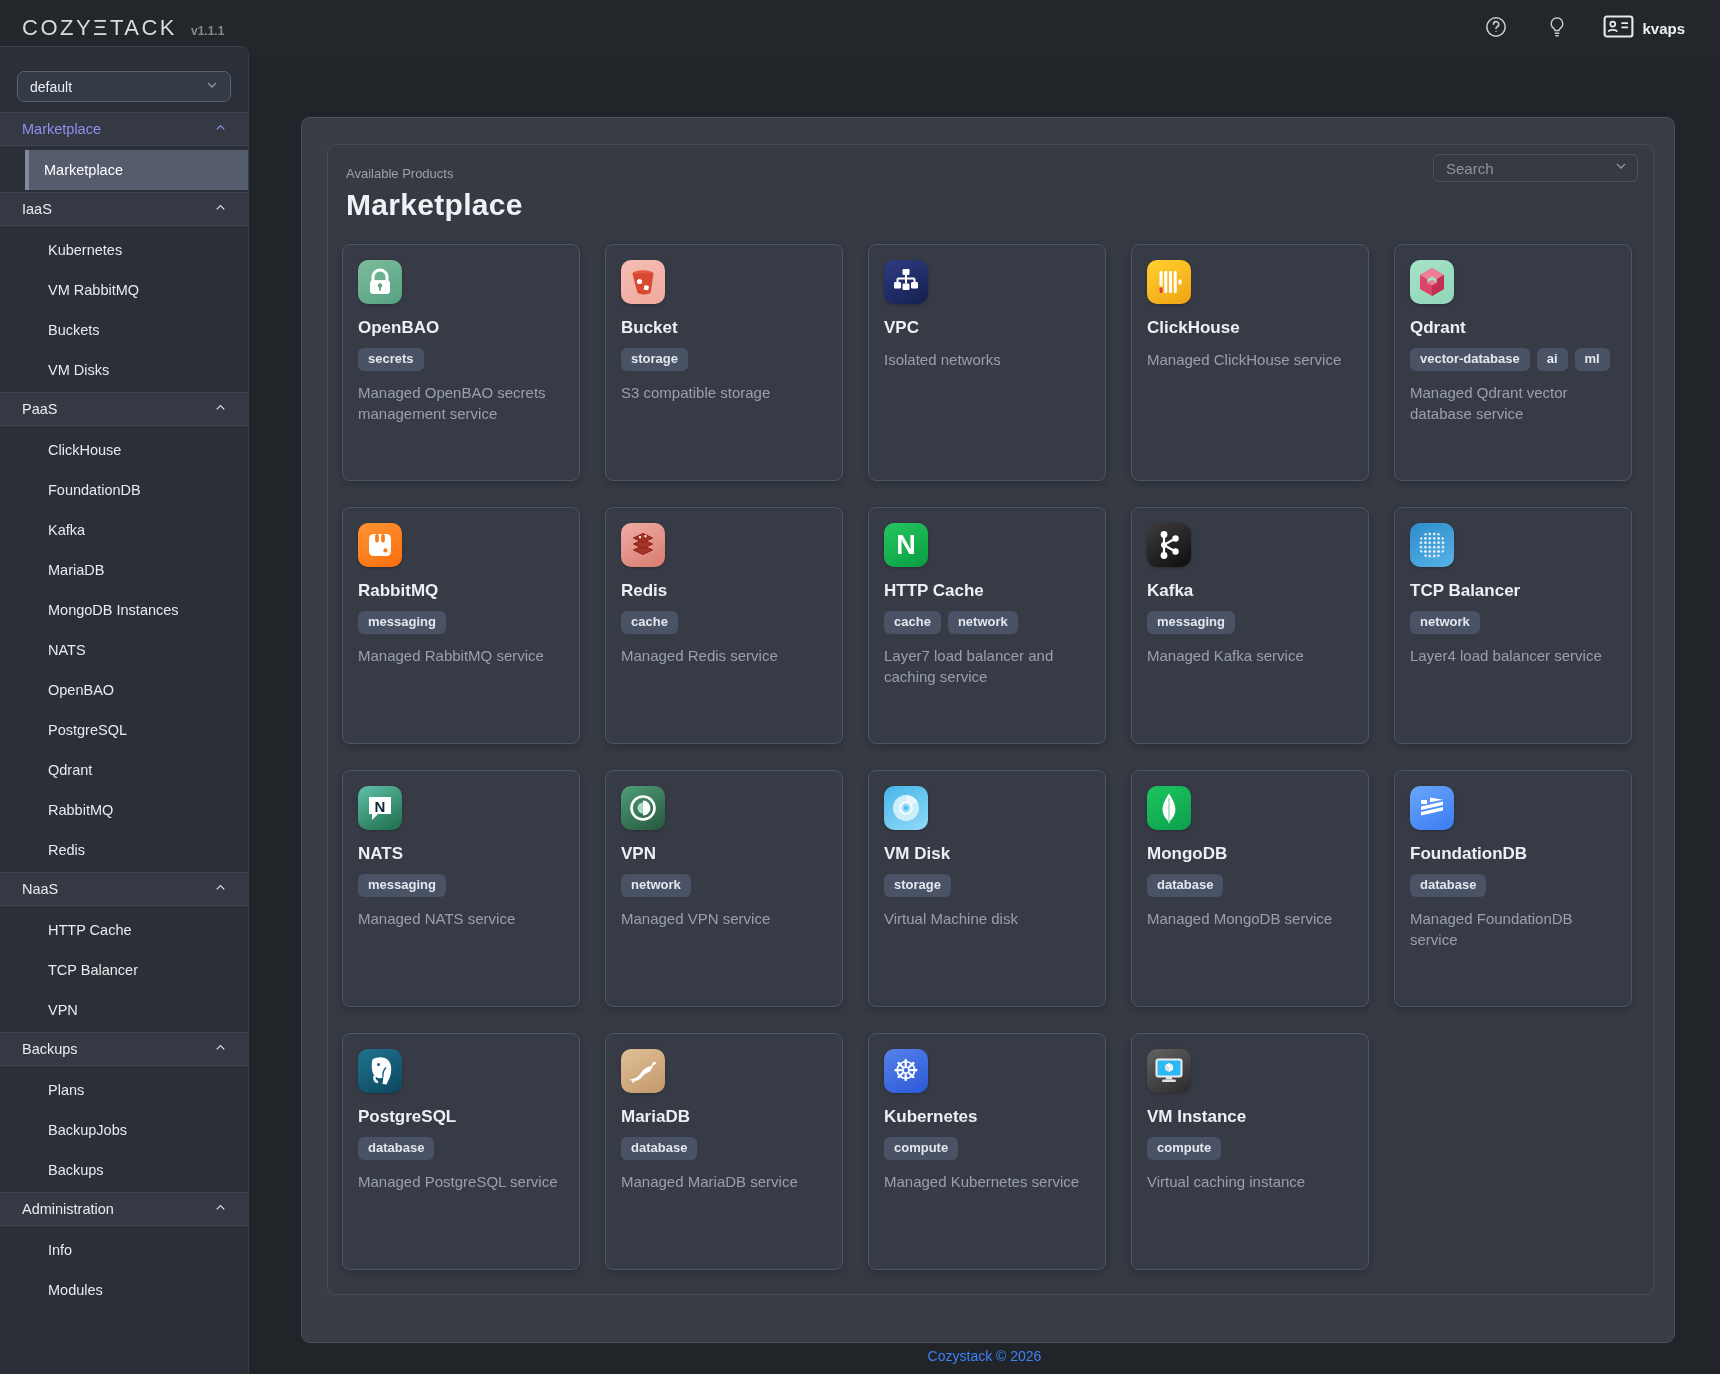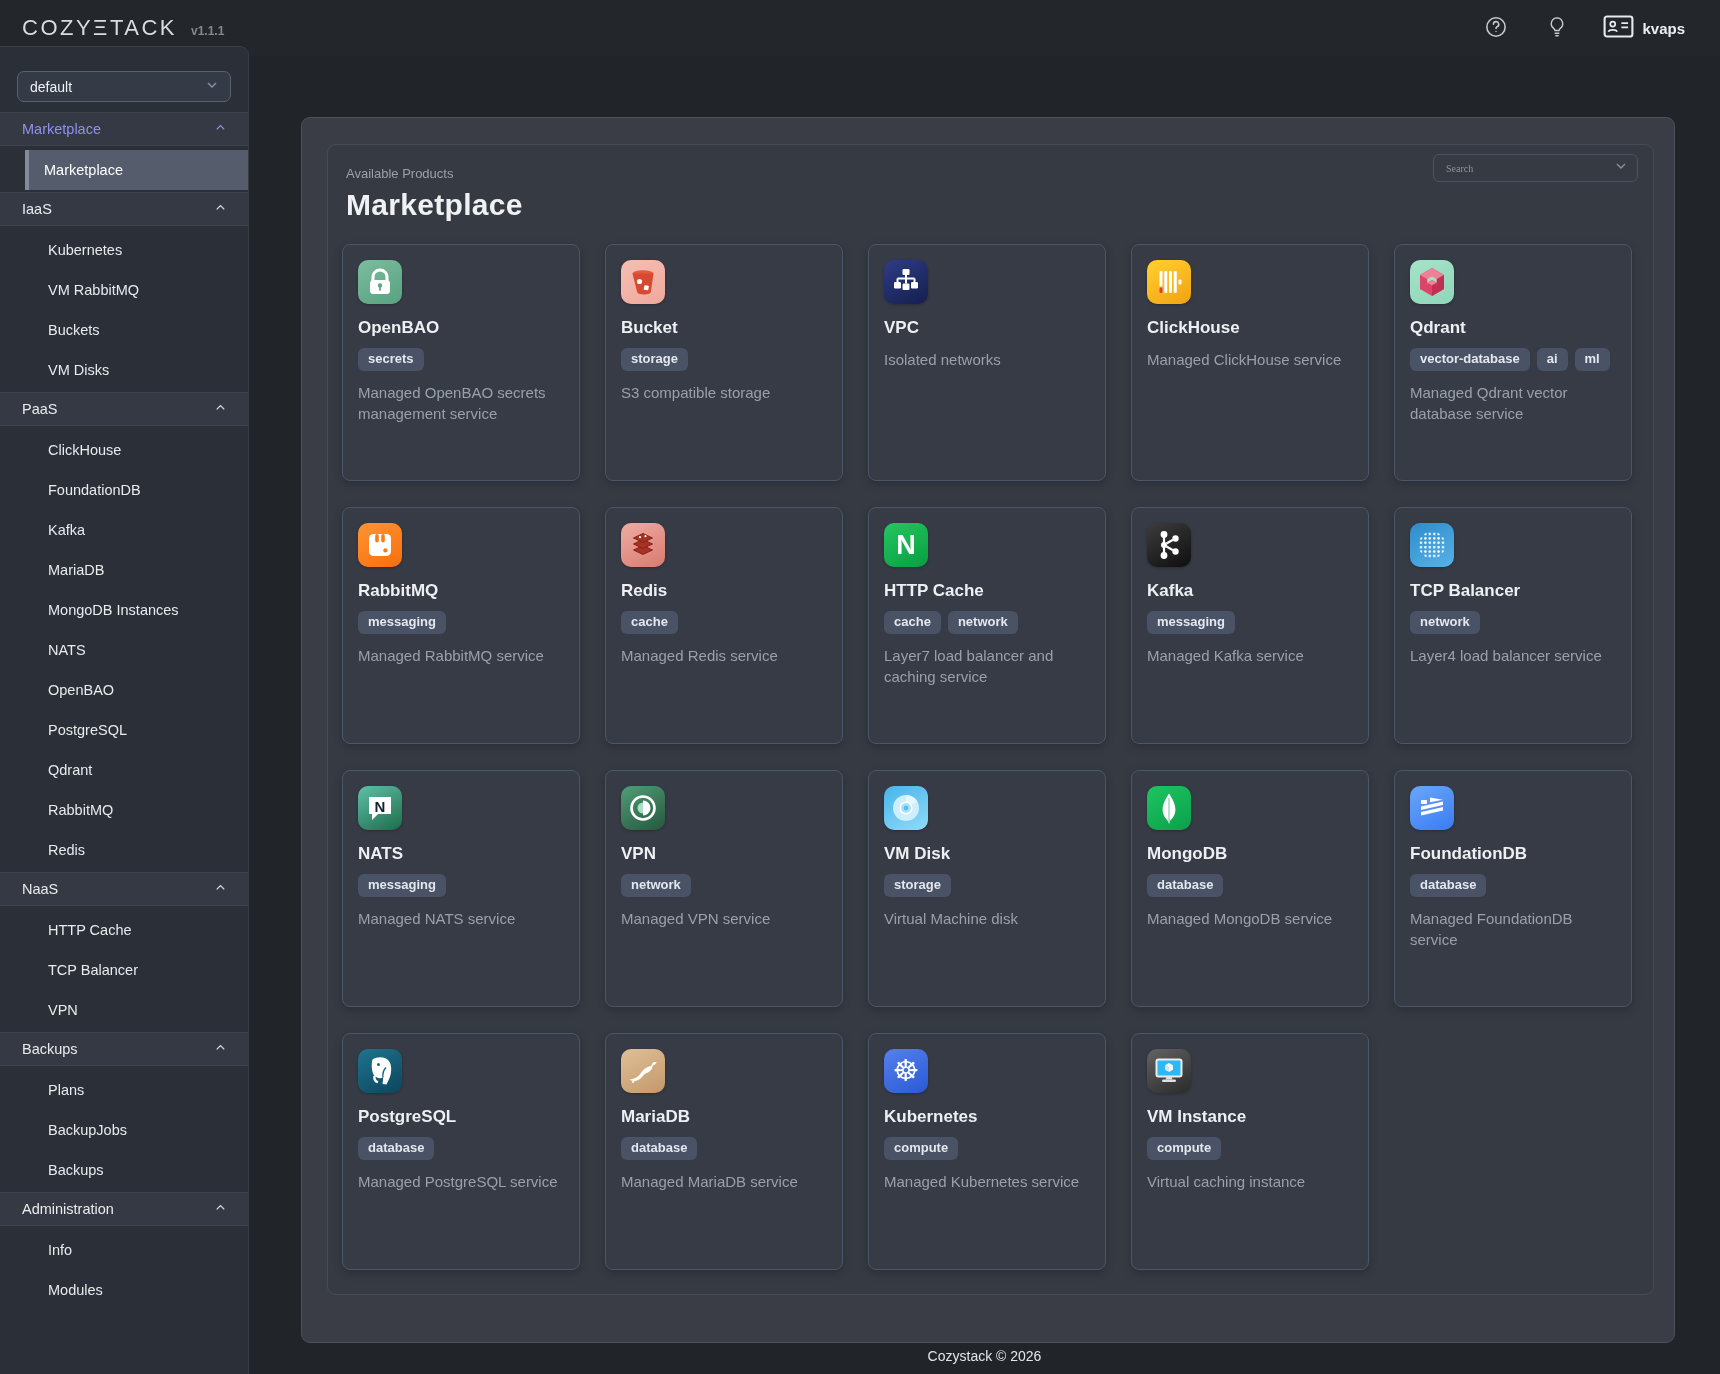--- a/index.html
+++ b/index.html
@@ -41,37 +41,37 @@
   .outer-panel{position:absolute;left:277px;top:117px;width:1374px;height:1226px;background:#3a3d46;
                border:1px solid #4b515c;border-radius:9px;box-sizing:border-box;margin-left:24px;}
   .inner-panel{position:absolute;left:25px;top:26px;width:1327px;height:1151px;background:#363a43;
                border:1px solid #464c56;border-radius:9px;box-sizing:border-box;}
   .content-head{padding:21px 17px 0 18px;}
   .eyebrow{font-size:13px;color:#9aa1a9;}
   .page-title{margin:7px 0 0 0;font-size:30px;font-weight:700;color:#f0f1f4;letter-spacing:.3px;}
   .search-select{position:absolute;top:9px;right:15px;width:205px;height:28px;border:1px solid #4b5260;
                  border-radius:6px;display:flex;align-items:center;justify-content:space-between;
                  padding:0 8px 0 12px;box-sizing:border-box;cursor:pointer;}
-  .search-placeholder{font-size:10px;color:#8d939d;font-family:Liberation Serif, serif;}
+  .search-placeholder{font-size:15px;color:#8d939d;}
 
   
   .grid{position:absolute;left:14px;top:99px;display:grid;grid-template-columns:repeat(5,238px);
         grid-auto-rows:237px;column-gap:25px;row-gap:26px;}
   .card{background:#373b46;border:1px solid #4a5769;border-radius:8px;box-sizing:border-box;
         padding:15px 15px;cursor:pointer;box-shadow:0 3px 8px rgba(0,0,0,.22);}
   .app-icon{width:44px;height:44px;border-radius:10px;display:flex;align-items:center;justify-content:center;
             box-shadow:0 1px 3px rgba(0,0,0,.25);}
   .card-title{margin-top:14px;font-size:17px;font-weight:700;color:#edeff2;}
   .tag-row{margin-top:10px;display:flex;gap:7px;flex-wrap:wrap;}
   .tag{background:#4a5365;border-radius:6px;padding:3px 10px 5px 10px;font-size:13px;font-weight:600;
        color:#e3e7ee;line-height:15px;}
   .card-desc{margin-top:11px;font-size:15px;line-height:21px;color:#99a0ab;}
 
   
-  .footer{position:absolute;left:249px;right:0;top:1348px;text-align:center;font-size:14px;color:#e5e5e5;}
+  .footer{position:absolute;left:249px;right:0;top:1348px;text-align:center;font-size:14px;color:#3b82f6;}
 </style>
 </head>
 <body>
 
 <div class="page">
 
   <header class="app-header">
     <div class="logo-wrap">
       <span class="logo">COZYΞTACK</span>
       <span class="version">v1.1.1</span>

